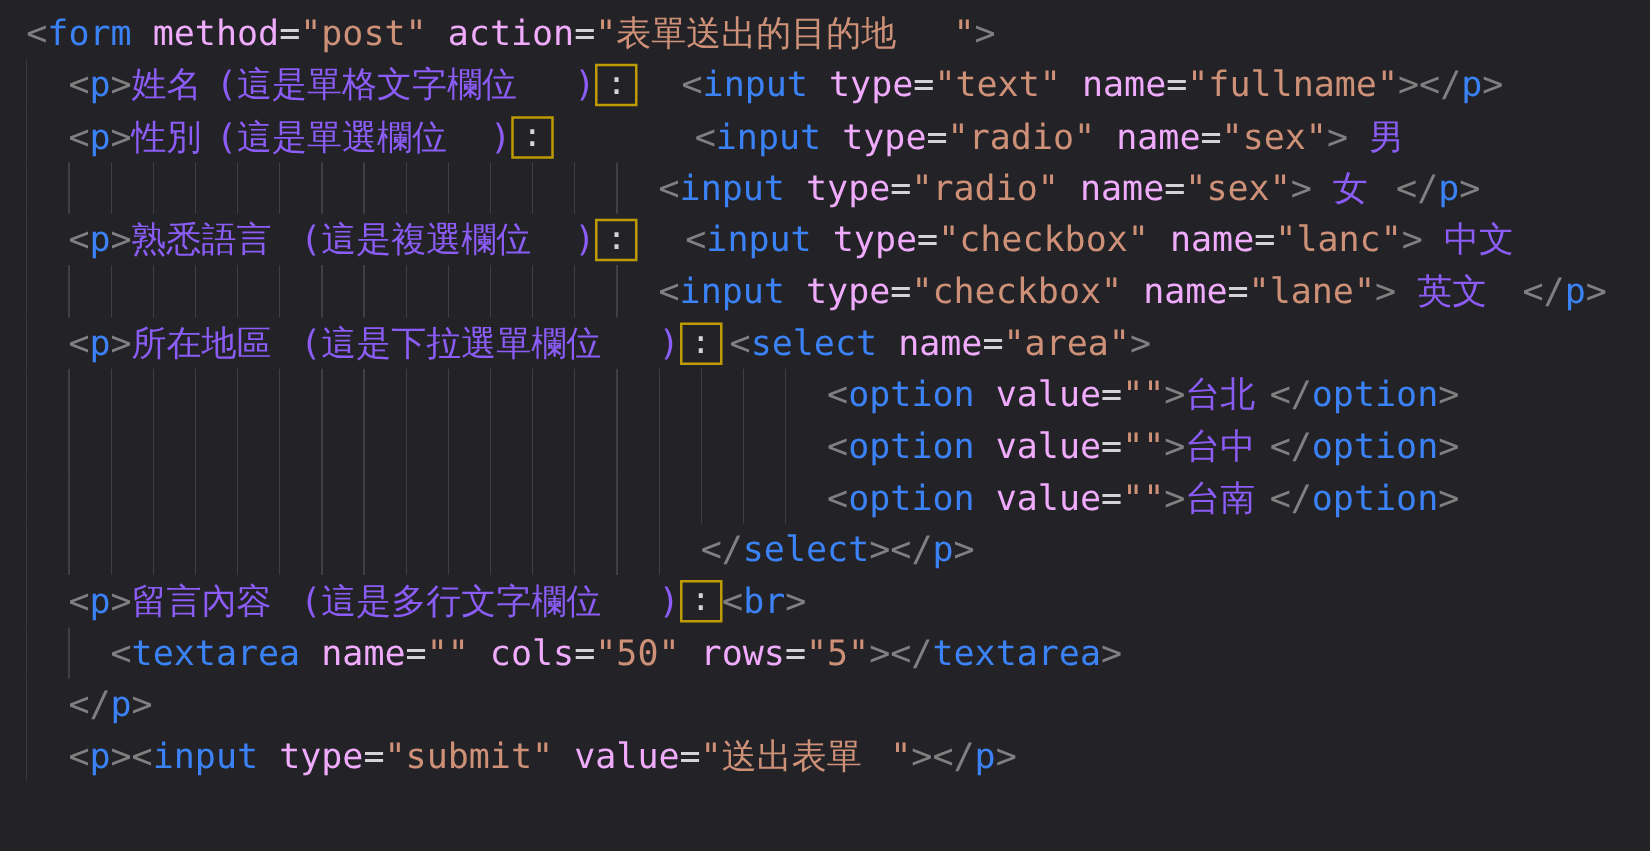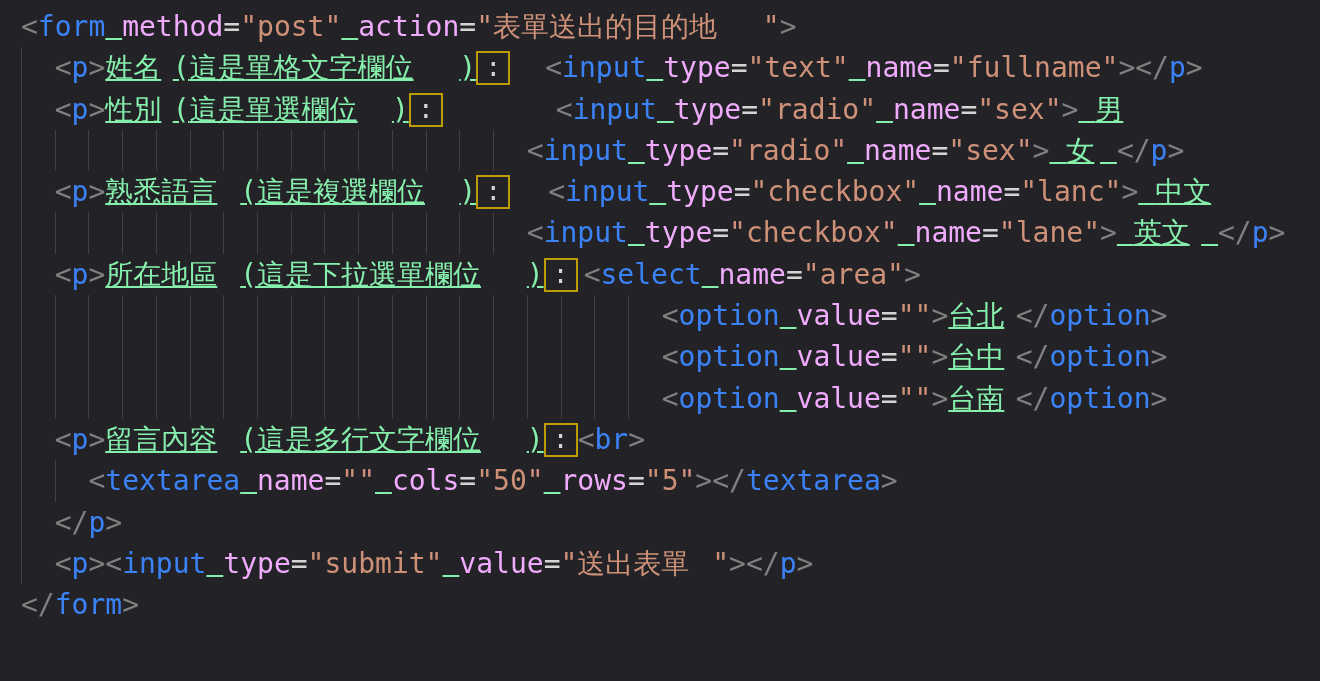--- a/index.html
+++ b/index.html
@@ -21,21 +21,21 @@
   }
   .line {
     height: 41.3px;
     white-space: pre;
   }
   .tok { white-space: pre; }
   .tag  { color: #3b82f6; }
   .attr { color: #f0abfc; }
   .str  { color: #ce9178; }
   .pun  { color: #808080; }
-  .txt  { color: #86efac; text-decoration: underline; }
+  .txt  { color: #8b5cf6; }
   .eq   { color: #d4d4d4; }
   .cjk {
     display: inline-block;
     vertical-align: top;
     white-space: pre;
     overflow: visible;
   }
   .ind, .gap {
     display: inline-block;
     vertical-align: top;
@@ -68,18 +68,18 @@
     <div class="line"><span class="tok pun">&lt;</span><span class="tok tag">form</span><span class="tok txt"> </span><span class="tok attr">method</span><span class="tok eq">=</span><span class="tok str">"post"</span><span class="tok txt"> </span><span class="tok attr">action</span><span class="tok eq">=</span><span class="tok str">"</span><span class="tok str cjk" style="width: 269.76px;">表單送出的目的地</span><span class="tok str">"</span><span class="tok pun">&gt;</span></div>
     <div class="line"><span class="ind" style="width: 29.72px; margin-right: 4px;"></span><span class="tok pun">&lt;</span><span class="tok tag">p</span><span class="tok pun">&gt;</span><span class="tok txt cjk" style="width: 67.44px;">姓名</span><span class="tok txt">(</span><span class="tok txt cjk" style="width: 269.76px;">這是單格文字欄位</span><span class="tok txt">)</span><span class="box">:</span><span class="gap" style="width: 35px;"></span><span class="tok pun">&lt;</span><span class="tok tag">input</span><span class="tok txt"> </span><span class="tok attr">type</span><span class="tok eq">=</span><span class="tok str">"text"</span><span class="tok txt"> </span><span class="tok attr">name</span><span class="tok eq">=</span><span class="tok str">"fullname"</span><span class="tok pun">&gt;&lt;/</span><span class="tok tag">p</span><span class="tok pun">&gt;</span></div>
     <div class="line"><span class="ind" style="width: 29.72px; margin-right: 4px;"></span><span class="tok pun">&lt;</span><span class="tok tag">p</span><span class="tok pun">&gt;</span><span class="tok txt cjk" style="width: 67.44px;">性別</span><span class="tok txt">(</span><span class="tok txt cjk" style="width: 202.32px;">這是單選欄位</span><span class="tok txt">)</span><span class="box">:</span><span class="gap" style="width: 113px;"></span><span class="tok pun">&lt;</span><span class="tok tag">input</span><span class="tok txt"> </span><span class="tok attr">type</span><span class="tok eq">=</span><span class="tok str">"radio"</span><span class="tok txt"> </span><span class="tok attr">name</span><span class="tok eq">=</span><span class="tok str">"sex"</span><span class="tok pun">&gt;</span><span class="tok txt"> </span><span class="tok txt cjk" style="width: 33.72px;">男</span></div>
     <div class="line"><span class="ind" style="width: 501.8px; margin-right: 4px;"></span><span class="tok pun">&lt;</span><span class="tok tag">input</span><span class="tok txt"> </span><span class="tok attr">type</span><span class="tok eq">=</span><span class="tok str">"radio"</span><span class="tok txt"> </span><span class="tok attr">name</span><span class="tok eq">=</span><span class="tok str">"sex"</span><span class="tok pun">&gt;</span><span class="tok txt"> </span><span class="tok txt cjk" style="width: 33.72px;">女</span><span class="tok txt"> </span><span class="tok pun">&lt;/</span><span class="tok tag">p</span><span class="tok pun">&gt;</span></div>
     <div class="line"><span class="ind" style="width: 29.72px; margin-right: 4px;"></span><span class="tok pun">&lt;</span><span class="tok tag">p</span><span class="tok pun">&gt;</span><span class="tok txt cjk" style="width: 134.88px;">熟悉語言</span><span class="tok txt">(</span><span class="tok txt cjk" style="width: 202.32px;">這是複選欄位</span><span class="tok txt">)</span><span class="box">:</span><span class="gap" style="width: 38px;"></span><span class="tok pun">&lt;</span><span class="tok tag">input</span><span class="tok txt"> </span><span class="tok attr">type</span><span class="tok eq">=</span><span class="tok str">"checkbox"</span><span class="tok txt"> </span><span class="tok attr">name</span><span class="tok eq">=</span><span class="tok str">"lanc"</span><span class="tok pun">&gt;</span><span class="tok txt"> </span><span class="tok txt cjk" style="width: 67.44px;">中文</span></div>
     <div class="line"><span class="ind" style="width: 501.8px; margin-right: 4px;"></span><span class="tok pun">&lt;</span><span class="tok tag">input</span><span class="tok txt"> </span><span class="tok attr">type</span><span class="tok eq">=</span><span class="tok str">"checkbox"</span><span class="tok txt"> </span><span class="tok attr">name</span><span class="tok eq">=</span><span class="tok str">"lane"</span><span class="tok pun">&gt;</span><span class="tok txt"> </span><span class="tok txt cjk" style="width: 67.44px;">英文</span><span class="tok txt"> </span><span class="tok pun">&lt;/</span><span class="tok tag">p</span><span class="tok pun">&gt;</span></div>
     <div class="line"><span class="ind" style="width: 29.72px; margin-right: 4px;"></span><span class="tok pun">&lt;</span><span class="tok tag">p</span><span class="tok pun">&gt;</span><span class="tok txt cjk" style="width: 134.88px;">所在地區</span><span class="tok txt">(</span><span class="tok txt cjk" style="width: 269.76px;">這是下拉選單欄位</span><span class="tok txt">)</span><span class="box">:</span><span class="gap" style="width: 6px;"></span><span class="tok pun">&lt;</span><span class="tok tag">select</span><span class="tok txt"> </span><span class="tok attr">name</span><span class="tok eq">=</span><span class="tok str">"area"</span><span class="tok pun">&gt;</span></div>
     <div class="line"><span class="ind" style="width: 636.68px; margin-right: 4px;"></span><span class="tok pun">&lt;</span><span class="tok tag">option</span><span class="tok txt"> </span><span class="tok attr">value</span><span class="tok eq">=</span><span class="tok str">""</span><span class="tok pun">&gt;</span><span class="tok txt cjk" style="width: 67.44px;">台北</span><span class="tok pun">&lt;/</span><span class="tok tag">option</span><span class="tok pun">&gt;</span></div>
     <div class="line"><span class="ind" style="width: 636.68px; margin-right: 4px;"></span><span class="tok pun">&lt;</span><span class="tok tag">option</span><span class="tok txt"> </span><span class="tok attr">value</span><span class="tok eq">=</span><span class="tok str">""</span><span class="tok pun">&gt;</span><span class="tok txt cjk" style="width: 67.44px;">台中</span><span class="tok pun">&lt;/</span><span class="tok tag">option</span><span class="tok pun">&gt;</span></div>
     <div class="line"><span class="ind" style="width: 636.68px; margin-right: 4px;"></span><span class="tok pun">&lt;</span><span class="tok tag">option</span><span class="tok txt"> </span><span class="tok attr">value</span><span class="tok eq">=</span><span class="tok str">""</span><span class="tok pun">&gt;</span><span class="tok txt cjk" style="width: 67.44px;">台南</span><span class="tok pun">&lt;/</span><span class="tok tag">option</span><span class="tok pun">&gt;</span></div>
+    <div class="line"><span class="ind" style="width: 535.52px; margin-right: 4px;"></span><span class="tok pun">&lt;/</span><span class="tok tag">select</span><span class="tok pun">&gt;&lt;/</span><span class="tok tag">p</span><span class="tok pun">&gt;</span></div>
     <div class="line"><span class="ind" style="width: 29.72px; margin-right: 4px;"></span><span class="tok pun">&lt;</span><span class="tok tag">p</span><span class="tok pun">&gt;</span><span class="tok txt cjk" style="width: 134.88px;">留言內容</span><span class="tok txt">(</span><span class="tok txt cjk" style="width: 269.76px;">這是多行文字欄位</span><span class="tok txt">)</span><span class="box">:</span><span class="tok pun">&lt;</span><span class="tok tag">br</span><span class="tok pun">&gt;</span></div>
     <div class="line"><span class="ind" style="width: 63.44px; margin-right: 4px;"></span><span class="tok pun">&lt;</span><span class="tok tag">textarea</span><span class="tok txt"> </span><span class="tok attr">name</span><span class="tok eq">=</span><span class="tok str">""</span><span class="tok txt"> </span><span class="tok attr">cols</span><span class="tok eq">=</span><span class="tok str">"50"</span><span class="tok txt"> </span><span class="tok attr">rows</span><span class="tok eq">=</span><span class="tok str">"5"</span><span class="tok pun">&gt;&lt;/</span><span class="tok tag">textarea</span><span class="tok pun">&gt;</span></div>
     <div class="line"><span class="ind" style="width: 29.72px; margin-right: 4px;"></span><span class="tok pun">&lt;/</span><span class="tok tag">p</span><span class="tok pun">&gt;</span></div>
     <div class="line"><span class="ind" style="width: 29.72px; margin-right: 4px;"></span><span class="tok pun">&lt;</span><span class="tok tag">p</span><span class="tok pun">&gt;&lt;</span><span class="tok tag">input</span><span class="tok txt"> </span><span class="tok attr">type</span><span class="tok eq">=</span><span class="tok str">"submit"</span><span class="tok txt"> </span><span class="tok attr">value</span><span class="tok eq">=</span><span class="tok str">"</span><span class="tok str cjk" style="width: 134.88px;">送出表單</span><span class="tok str">"</span><span class="tok pun">&gt;&lt;/</span><span class="tok tag">p</span><span class="tok pun">&gt;</span></div>
-    <div class="line"><span class="tok pun">&lt;/</span><span class="tok tag">form</span><span class="tok pun">&gt;</span></div>
   </div>
 
 </body></html>

